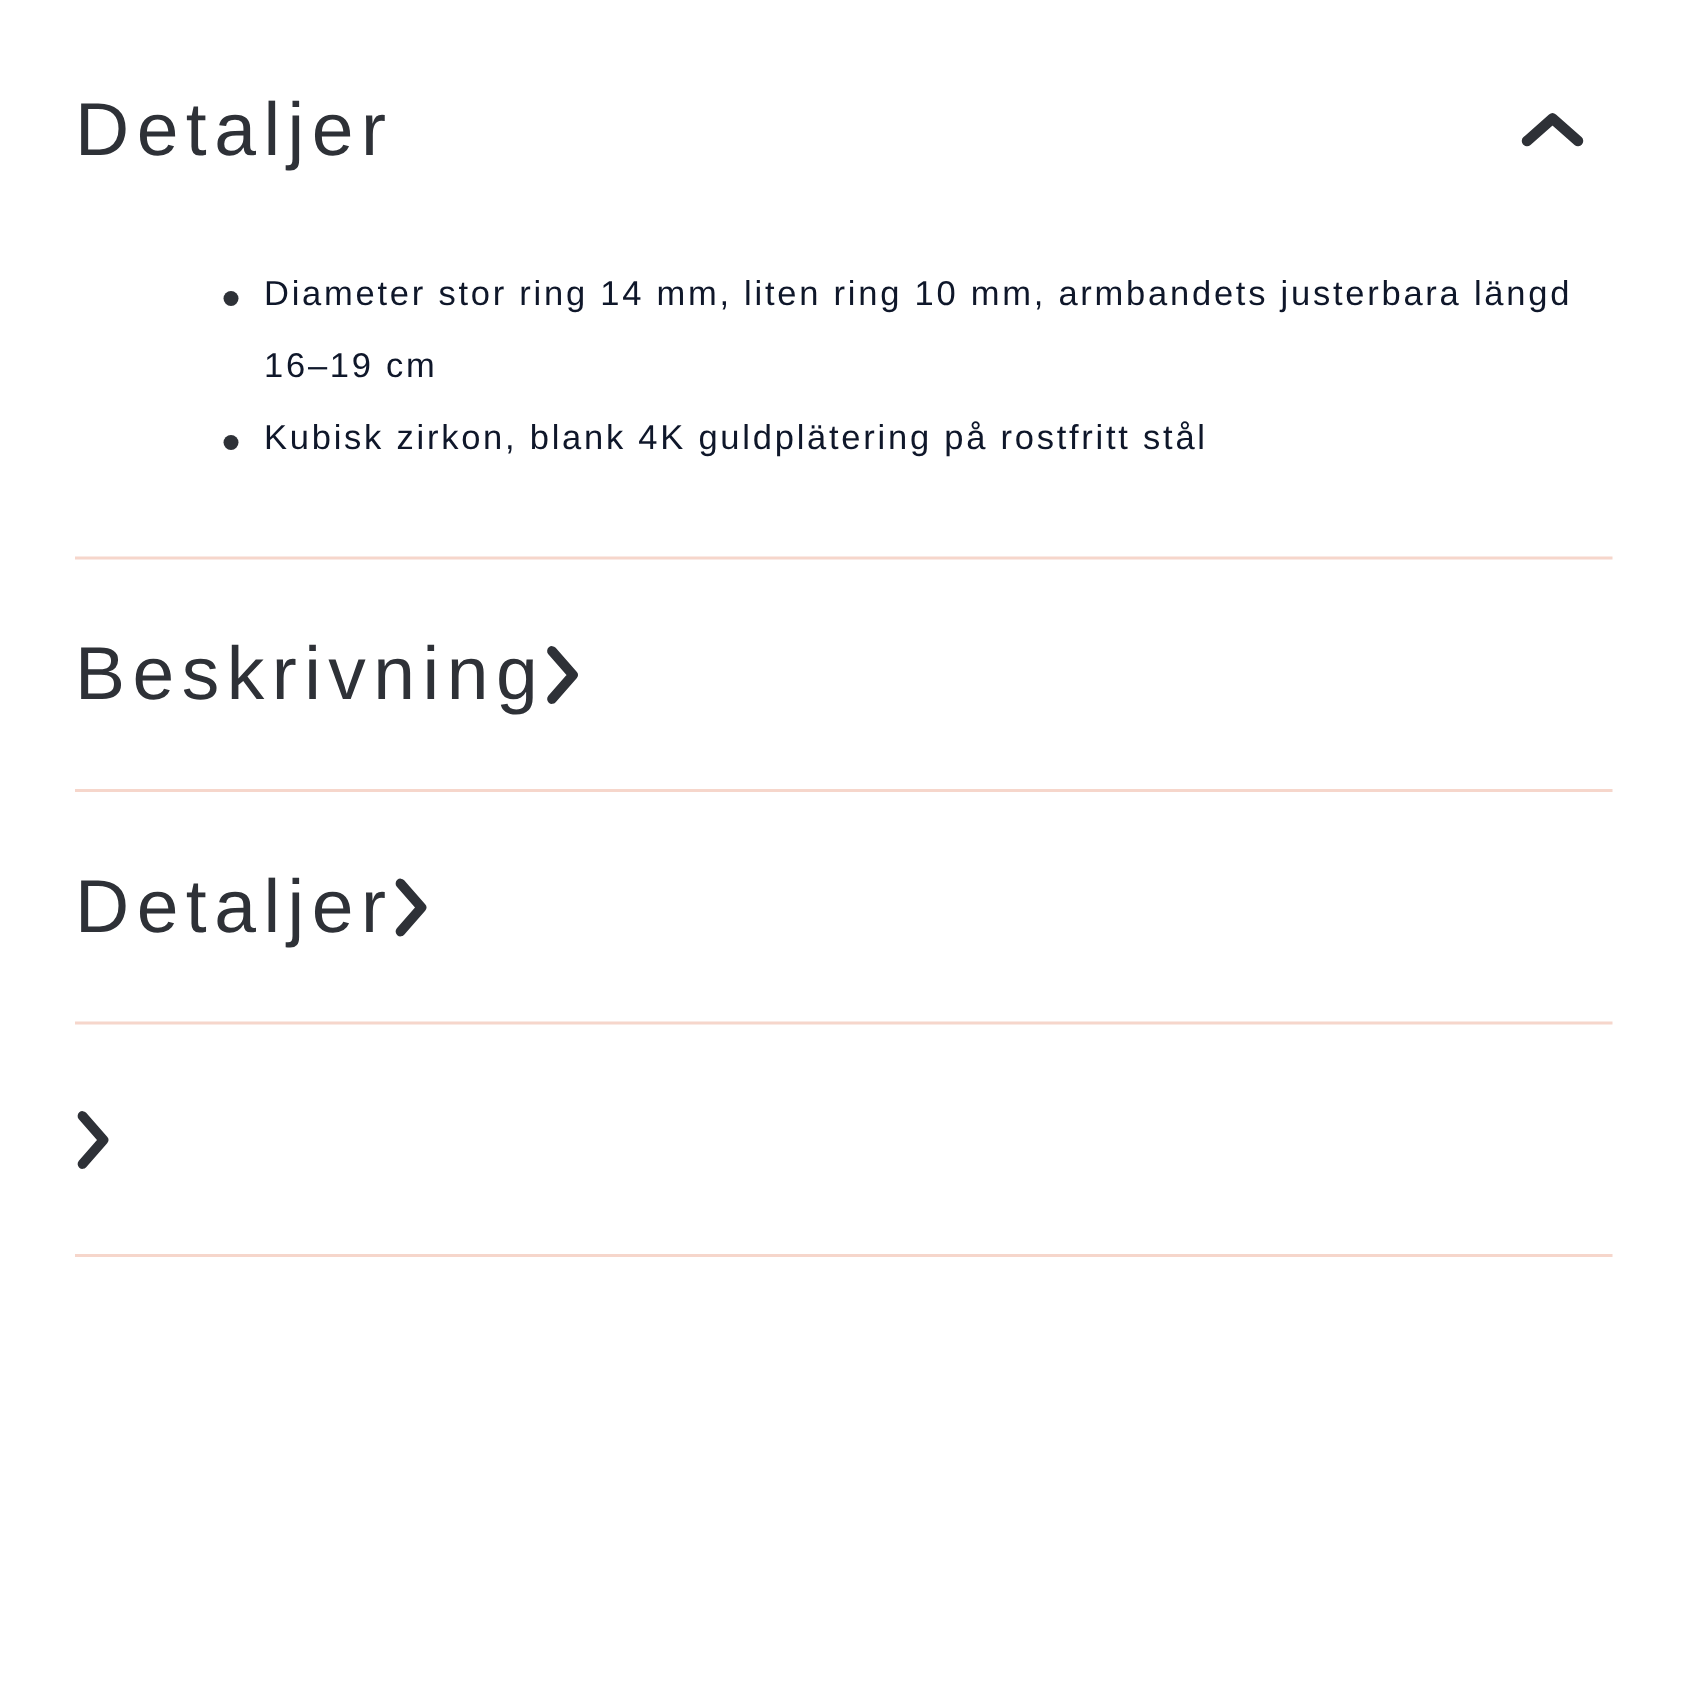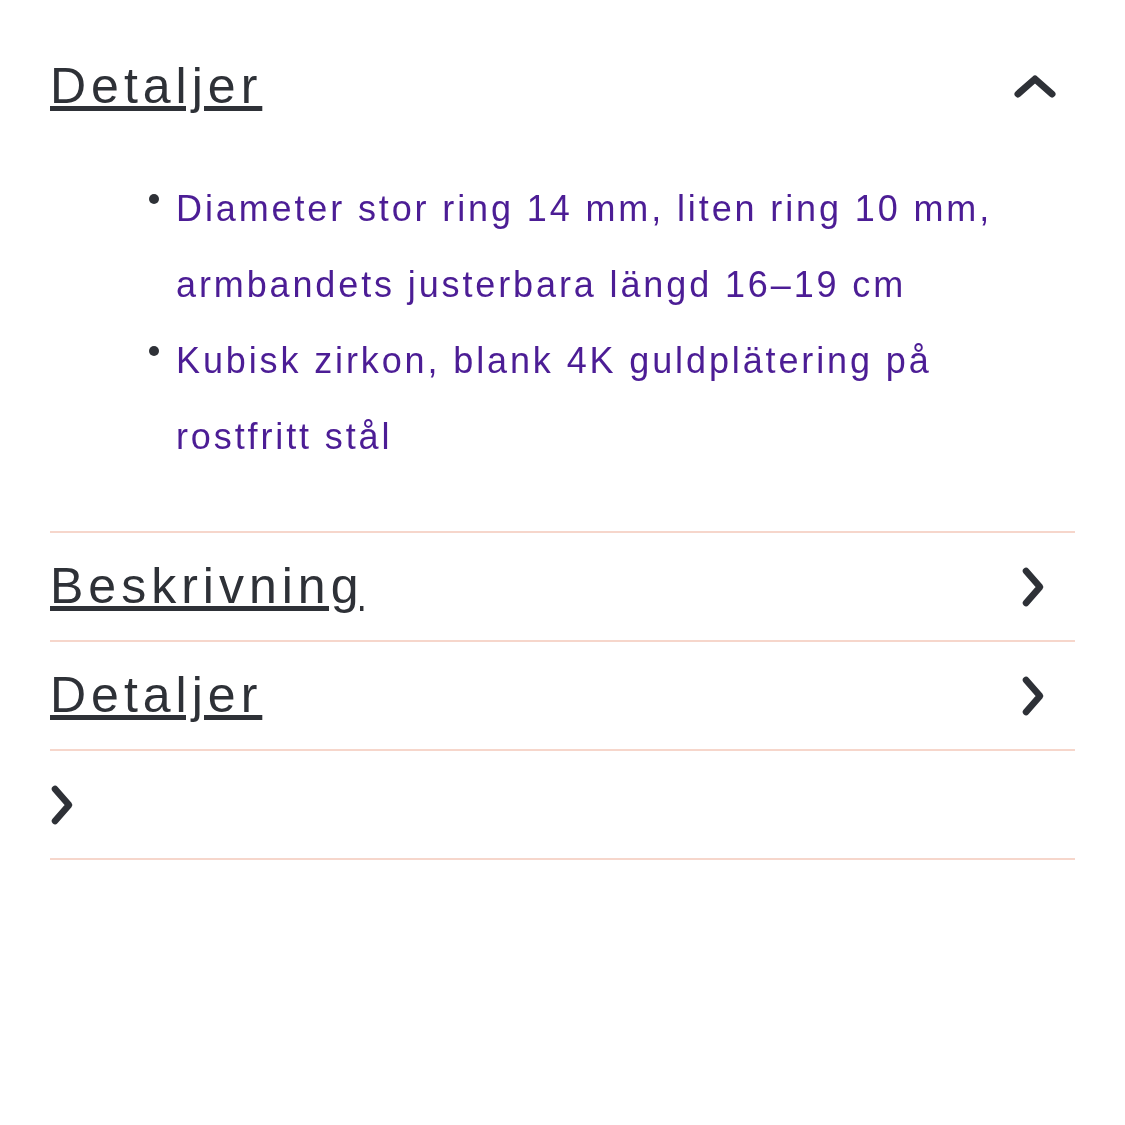--- a/index.html
+++ b/index.html
@@ -23,21 +23,20 @@
     cursor: pointer;
   }
   .section-title {
     margin: 0;
     font-size: 50px;
     font-weight: 400;
     letter-spacing: 0.10em;
     line-height: 57px;
     color: #2e3137;
     white-space: nowrap;
-    text-decoration: underline;
   }
   .detaljer-section {
     border-bottom: 2px solid #f6d6cb;
     padding-bottom: 56px;
   }
   .detaljer-header {
     padding-top: 58px;
   }
   .chevron-up-wrap {
     margin-right: 18px;
@@ -47,44 +46,43 @@
   .chevron-right-wrap {
     margin-right: 30px;
     display: flex;
     align-items: center;
   }
   .details-list {
     list-style: none;
     margin: 56px 0 0 0;
     padding: 0 0 0 98px;
     max-width: 1011px;
-    font-size: 36px;
-    line-height: 76px;
+    font-size: 23px;
+    line-height: 48px;
     letter-spacing: 0.08em;
-    color: #4c1d95;
+    color: #0f172a;
   }
   .details-list li {
     position: relative;
     padding-left: 28px;
   }
   .details-list li::before {
     content: "";
     position: absolute;
     left: 1px;
     top: 23px;
     width: 10px;
     height: 10px;
     border-radius: 50%;
     background: #2e3137;
   }
   .accordion-row {
-    height: 109px;
+    height: 155px;
     border-bottom: 2px solid #f6d6cb;
     display: flex;
-    justify-content: space-between;
     align-items: center;
     cursor: pointer;
   }
   svg { display: block; }
 </style>
 </head>
 <body>
 
 <div class="accordion">
 

